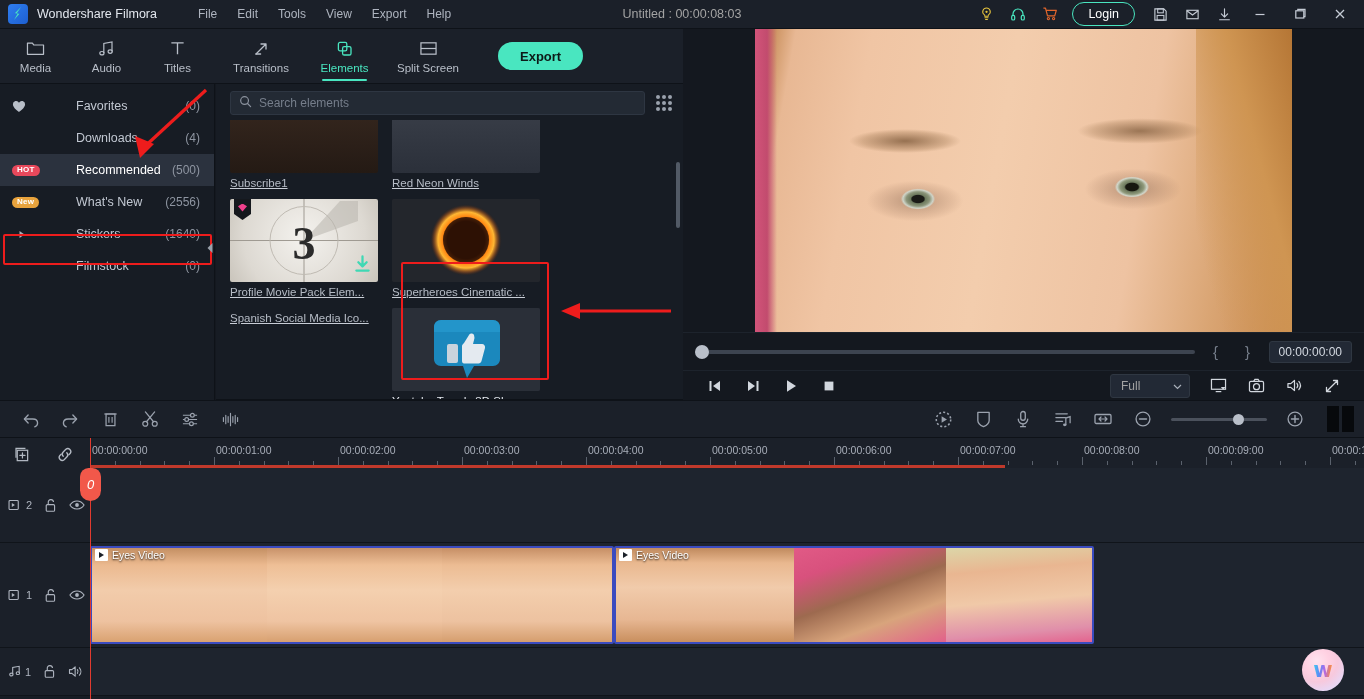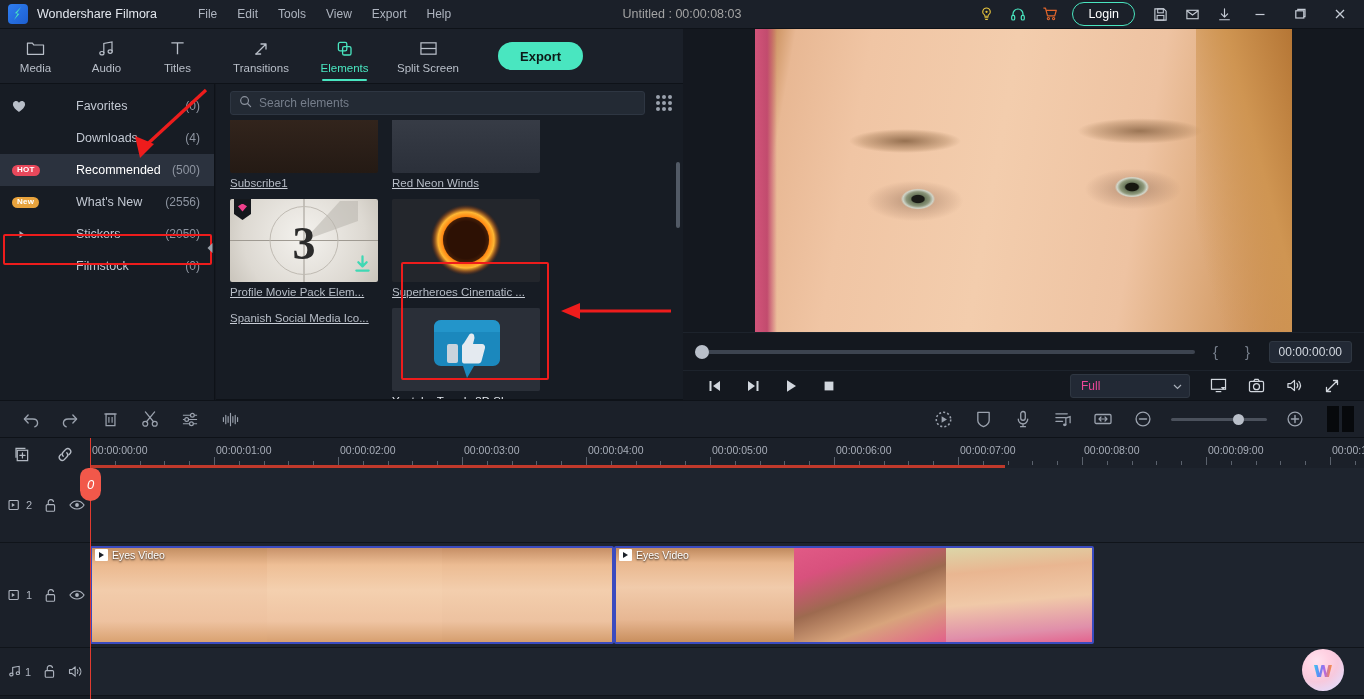--- a/index.html
+++ b/index.html
@@ -211,24 +211,24 @@
   .pctrl {
     position: absolute; left: 0; top: 341px; width: 681px; height: 30px;
     display: flex; align-items: center; padding: 0 14px; gap: 2px;
     border-top: 1px solid #1d232c;
   }
   .pbtn {
     width: 36px; height: 26px; display: flex; align-items: center;
     justify-content: center; cursor: pointer; color: #d2d7de;
   }
   .quality-sel {
-    margin-left: auto; width: 120px; height: 24px; background: #222935;
+    margin-left: auto; width: 80px; height: 24px; background: #222935;
     border: 1px solid #2f3742; border-radius: 3px;
     display: flex; align-items: center; justify-content: space-between;
-    padding: 0 7px 0 10px; font-size: 12px; color: #ec4899; cursor: pointer;
+    padding: 0 7px 0 10px; font-size: 12px; color: #a3a3a3; cursor: pointer;
   }
 
   
   .tl-tool {
     position: absolute; left: 0; top: 400px; width: 1364px; height: 38px;
     background: #1b2029; display: flex; align-items: center; padding: 0 10px;
     border-top: 1px solid #0e1218; border-bottom: 1px solid #0e1218;
   }
   .tlb {
     width: 40px; height: 30px; display: flex; align-items: center;
@@ -480,21 +480,21 @@
       <span class="scount">(2556)</span>
     </div>
 
     <div class="side-item">
       <span class="sico" style="padding-left:6px">
         <svg width="8" height="9" viewBox="0 0 8 9">
             <path d="M1.5 1l5 3.5-5 3.5z" fill="#aab0ba"></path>
           </svg>
       </span>
       <span class="slabel">Stickers</span>
-      <span class="scount">(2050)</span>
+      <span class="scount">(1640)</span>
     </div>
 
     <div class="side-item">
       <span class="sico"></span>
       <span class="slabel">Filmstock</span>
       <span class="scount">(0)</span>
     </div>
 
     <div class="hl-box"></div>
 

